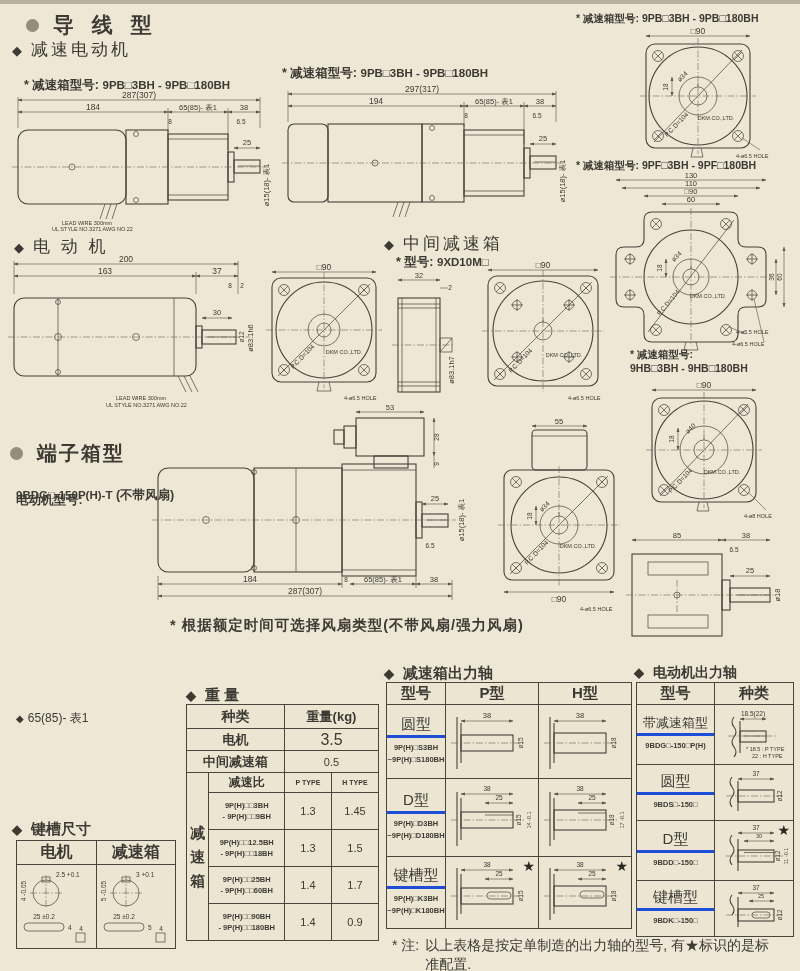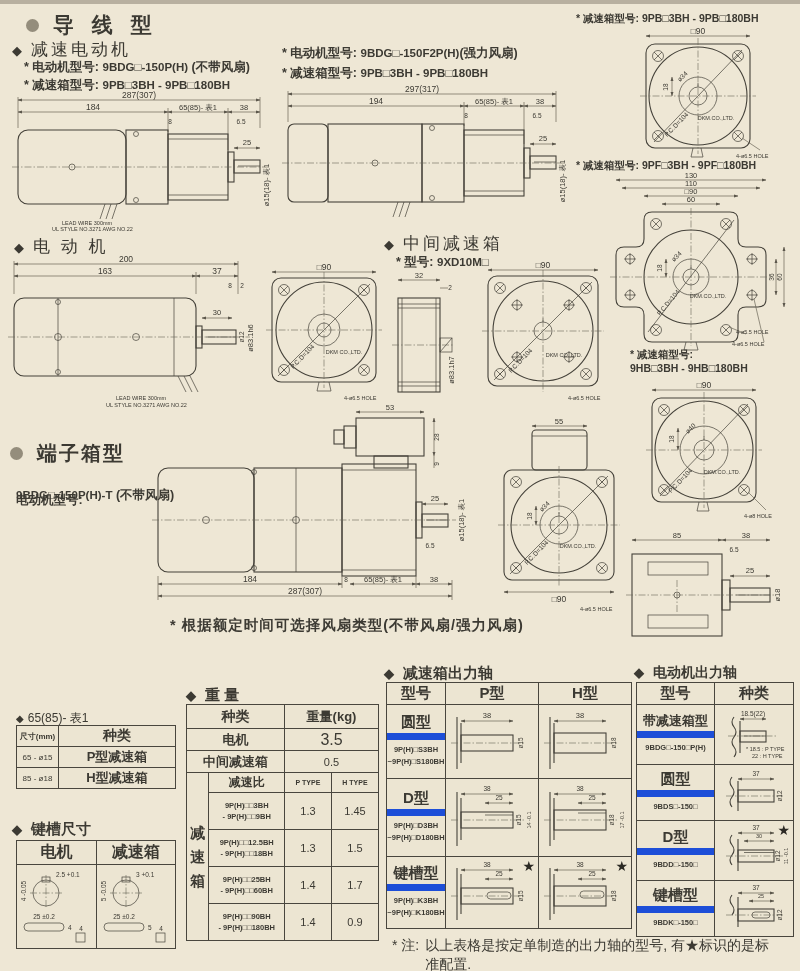--- a/index.html
+++ b/index.html
@@ -21,21 +21,21 @@
 .dt{text-anchor:middle}
 .ln{stroke:#45423a;stroke-width:1.1;fill:none}
 .ln2{stroke:#45423a;stroke-width:.7;fill:none}
 .dim{stroke:#6a6558;stroke-width:.7;fill:none}
 .cl{stroke:#6a6558;stroke-width:.6;stroke-dasharray:7 2 1.5 2;fill:none}
 table{border-collapse:collapse;background:#ece5d2}
 td,th{border:1px solid #49463e;vertical-align:middle;text-align:center;padding:1px}
 .note{font-size:14px;line-height:1.35}
 .star{position:absolute;top:1px;right:3px;font-size:14px;color:#2c2a24}
 .vert{width:22px;font-size:15px;font-weight:bold;line-height:1.6;padding:2px 3px}
-.tname{border-bottom:7px solid #1d4ed8;font-size:15px;font-weight:bold;padding:1px 0}
+.tname{border-bottom:3px solid #1d4ed8;font-size:15px;font-weight:normal;padding:1px 0}
 .tmdl{font-size:7.5px;font-weight:bold;line-height:1.5;padding:4px 0;white-space:nowrap}
 .fan{font-size:14.5px;font-weight:bold;letter-spacing:1px}
 </style>
 </head>
 <body>
 
 <div class="page">
 
 <svg class="abs" style="left:0;top:0;width:0;height:0">
 <defs>
@@ -50,21 +50,20 @@
 <g id="ph">
           <circle class="ln2" r="4.5"></circle>
           <line class="ln2" x1="-6" y1="0" x2="6" y2="0"></line>
           <line class="ln2" x1="0" y1="-6" x2="0" y2="6"></line>
         </g>
 </defs>
 </svg>
 
 <div class="abs" style="left:26px;top:7px"><span class="dot"></span><span class="h1">导 线 型</span></div>
 <div class="abs" style="left:12px;top:34px"><span class="dia">◆</span><span class="h2">减速电动机</span></div>
-<div class="abs ml" style="left:24px;top:55px"><span>* 电动机型号:</span> <span class="mv">9BDG□-150P(H)</span> <span class="mn">(不带风扇)</span></div>
 <div class="abs ml" style="left:24px;top:73px"><span>* 减速箱型号:</span> <span class="mv">9PB□3BH - 9PB□180BH</span></div>
 
 <svg class="abs" style="left:10px;top:86px" width="265" height="142" viewBox="0 0 265 142">
 <line class="dim" x1="8" y1="10" x2="250" y2="10" marker-start="url(#ma)" marker-end="url(#ma)"></line>
       <text class="t8 dt" x="129" y="8">287(307)</text>
 <line class="dim" x1="8" y1="22" x2="158" y2="22" marker-start="url(#ma)" marker-end="url(#ma)"></line>
       <text class="t8 dt" x="83" y="20">184</text>
 <line class="dim" x1="158" y1="22" x2="218" y2="22" marker-start="url(#ma)" marker-end="url(#ma)"></line>
       <text class="t7 dt" x="188" y="20">65(85)- 表1</text>
 <line class="dim" x1="218" y1="22" x2="250" y2="22" marker-start="url(#ma)" marker-end="url(#ma)"></line>
@@ -88,21 +87,20 @@
       <circle class="ln2" cx="62" cy="77" r="3"></circle>
 <line class="cl" x1="2" y1="77" x2="258" y2="77"></line>
 <line class="dim" x1="224" y1="58" x2="250" y2="58" marker-start="url(#ma)" marker-end="url(#ma)"></line>
       <text class="t7 dt" x="237" y="55">25</text>
 <text class="t7 dt" transform="rotate(-90 259 95)" x="259" y="95">ø15(18)- 表1</text>
 <path class="ln2" d="M95 114 l-5 15 M101 114 l-5 15 M107 114 l-5 15"></path>
 <text class="t5" x="52" y="135">LEAD WIRE 300mm</text>
 <text class="t5" x="42" y="141">UL STYLE NO.3271 AWG NO.22</text>
 </svg>
 
-<div class="abs ml" style="left:282px;top:41px"><span>* 电动机型号:</span> <span class="mv">9BDG□-150F2P(H)</span><span class="mn">(强力风扇)</span></div>
 <div class="abs ml" style="left:282px;top:61px"><span>* 减速箱型号:</span> <span class="mv">9PB□3BH - 9PB□180BH</span></div>
 <svg class="abs" style="left:280px;top:80px" width="292" height="146" viewBox="0 0 292 146">
 <line class="dim" x1="8" y1="10" x2="276" y2="10" marker-start="url(#ma)" marker-end="url(#ma)"></line>
       <text class="t8 dt" x="142" y="8">297(317)</text>
 <line class="dim" x1="8" y1="22" x2="184" y2="22" marker-start="url(#ma)" marker-end="url(#ma)"></line>
       <text class="t8 dt" x="96" y="20">194</text>
 <line class="dim" x1="184" y1="22" x2="244" y2="22" marker-start="url(#ma)" marker-end="url(#ma)"></line>
       <text class="t7 dt" x="214" y="20">65(85)- 表1</text>
 <line class="dim" x1="244" y1="22" x2="276" y2="22" marker-start="url(#ma)" marker-end="url(#ma)"></line>
       <text class="t7 dt" x="260" y="20">38</text>
@@ -466,36 +464,20 @@
             <div>9P(H)□□90BH</div>
             <div>- 9P(H)□□180BH</div>
           </td>
           <td style="font-size:11px">1.4</td>
           <td style="font-size:11px">0.9</td>
         </tr>
 </tbody>
     </table>
 
 <div class="abs" style="left:16px;top:706px;font-size:12px;font-weight:normal"><span class="dia" style="font-size:10px;margin-right:4px">◆</span><span>65(85)- 表1</span></div>
-<table class="abs" style="left:16px;top:721px;width:160px">
-<tbody>
-        <tr style="height:18px">
-          <th style="width:42px;font-size:8px">尺寸(mm)</th>
-          <th style="font-size:14px">种类</th>
-        </tr>
-<tr style="height:16px">
-          <td style="font-size:8px">65 - ø15</td>
-          <td style="font-size:13px;font-weight:bold">P型减速箱</td>
-        </tr>
-<tr style="height:16px">
-          <td style="font-size:8px">85 - ø18</td>
-          <td style="font-size:13px;font-weight:bold">H型减速箱</td>
-        </tr>
-</tbody>
-    </table>
 
 <div class="abs ttl" style="left:12px;top:816px"><span class="dia">◆</span><span>键槽尺寸</span></div>
 <table class="abs" style="left:16px;top:836px;width:160px">
 <tbody>
         <tr style="height:24px">
           <th style="width:80px;font-size:16px">电机</th>
           <th style="font-size:16px">减速箱</th>
         </tr>
 <tr style="height:84px">
 <td>

